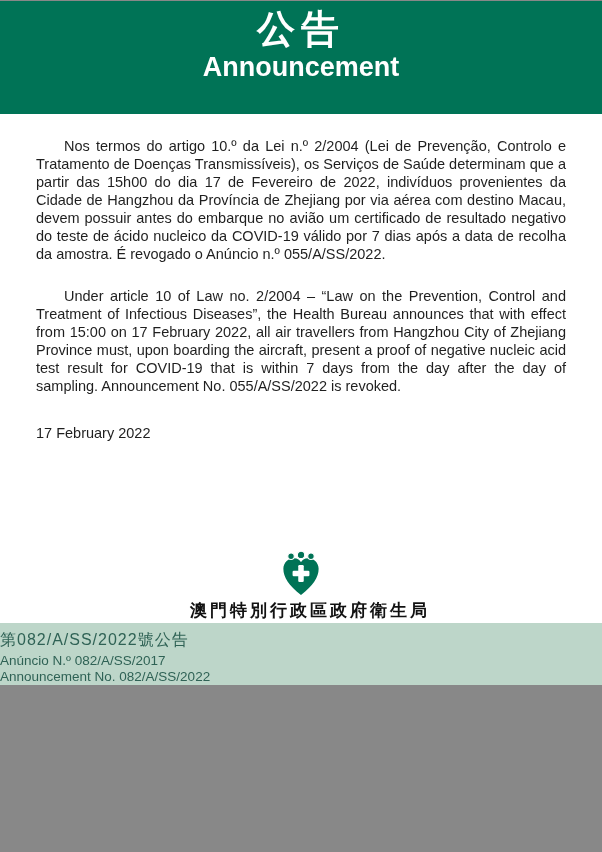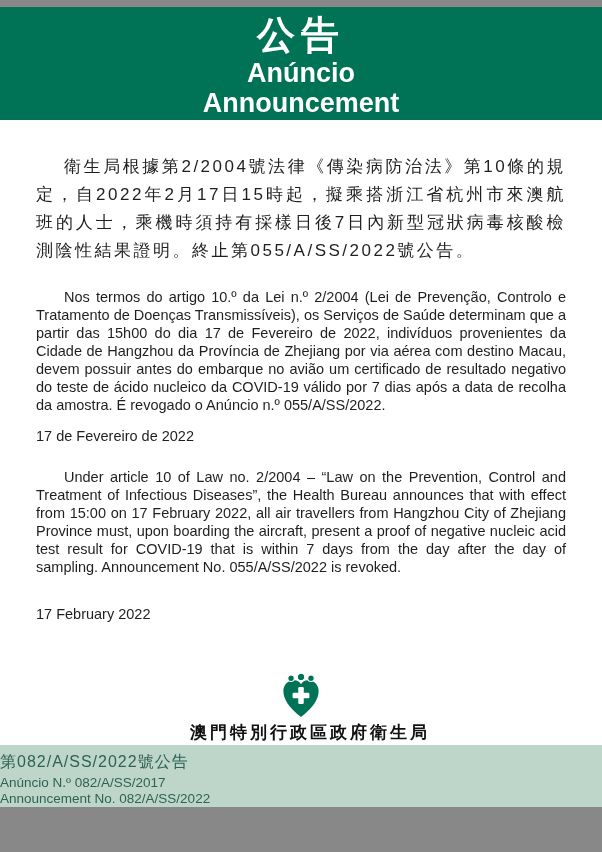--- a/index.html
+++ b/index.html
@@ -6,22 +6,22 @@
     --green:#007356;
     --band:#bdd6c9;
     --band-text:#2f6255;
     --ink:#1f1f1f;
   }
   *{margin:0;padding:0;box-sizing:border-box;}
   html,body{background:#888;}
   body{font-family:"Liberation Sans","DejaVu Sans",sans-serif;}
   .page{
     position:relative;
-    width:602px;height:800px;
-    margin:7px auto;
+    width:602px;height:684px;
+    margin:1px auto;
     background:#fff;
     overflow:hidden;
   }
   
   .banner{
     background:var(--green);
     color:#fff;
     text-align:center;
     height:113px;
     padding-top:5px;
@@ -93,29 +93,26 @@
   .ref-pt{font-size:13.5px;line-height:16px;margin-top:3px;}
   .ref-en{font-size:13.5px;line-height:16px;}
 </style>
 </head>
 <body>
 
 <div class="page">
 
   <div class="banner">
     <div class="title-zh">公告</div>
-    <div class="title-pt">Anúncio</div>
     <div class="title-en">Announcement</div>
   </div>
 
   <div class="content">
-    <p class="para-zh">衛生局根據第2/2004號法律《傳染病防治法》第10條的規定，自2022年2月17日15時起，擬乘搭浙江省杭州市來澳航班的人士，乘機時須持有採樣日後7日內新型冠狀病毒核酸檢測陰性結果證明。終止第055/A/SS/2022號公告。</p>
 
     <p class="para-pt">Nos termos do artigo 10.º da Lei n.º 2/2004 (Lei de Prevenção, Controlo e Tratamento de Doenças Transmissíveis), os Serviços de Saúde determinam que a partir das 15h00 do dia 17 de Fevereiro de 2022, indivíduos provenientes da Cidade de Hangzhou da Província de Zhejiang por via aérea com destino Macau, devem possuir antes do embarque no avião um certificado de resultado negativo do teste de ácido nucleico da COVID-19 válido por 7 dias após a data de recolha da amostra. É revogado o Anúncio n.º 055/A/SS/2022.</p>
-    <p class="date-pt">17 de Fevereiro de 2022</p>
 
     <p class="para-en">Under article 10 of Law no. 2/2004 – “Law on the Prevention, Control and Treatment of Infectious Diseases”, the Health Bureau announces that with effect from 15:00 on 17 February 2022, all air travellers from Hangzhou City of Zhejiang Province must, upon boarding the aircraft, present a proof of negative nucleic acid test result for COVID-19 that is within 7 days from the day after the day of sampling. Announcement No. 055/A/SS/2022 is revoked.</p>
     <p class="date-en">17 February 2022</p>
   </div>
 
   <div class="brand">
     <svg class="logo" viewBox="0 0 60 62" xmlns="http://www.w3.org/2000/svg" aria-hidden="true">
 
       <path d="M30 57 C 14 45, 7 34, 7 23 C 7 14, 14 9, 21 9 C 25.5 9, 28.8 11.2, 30 14.5
                C 31.2 11.2, 34.5 9, 39 9 C 46 9, 53 14, 53 23 C 53 34, 46 45, 30 57 Z" fill="#007356"></path>

